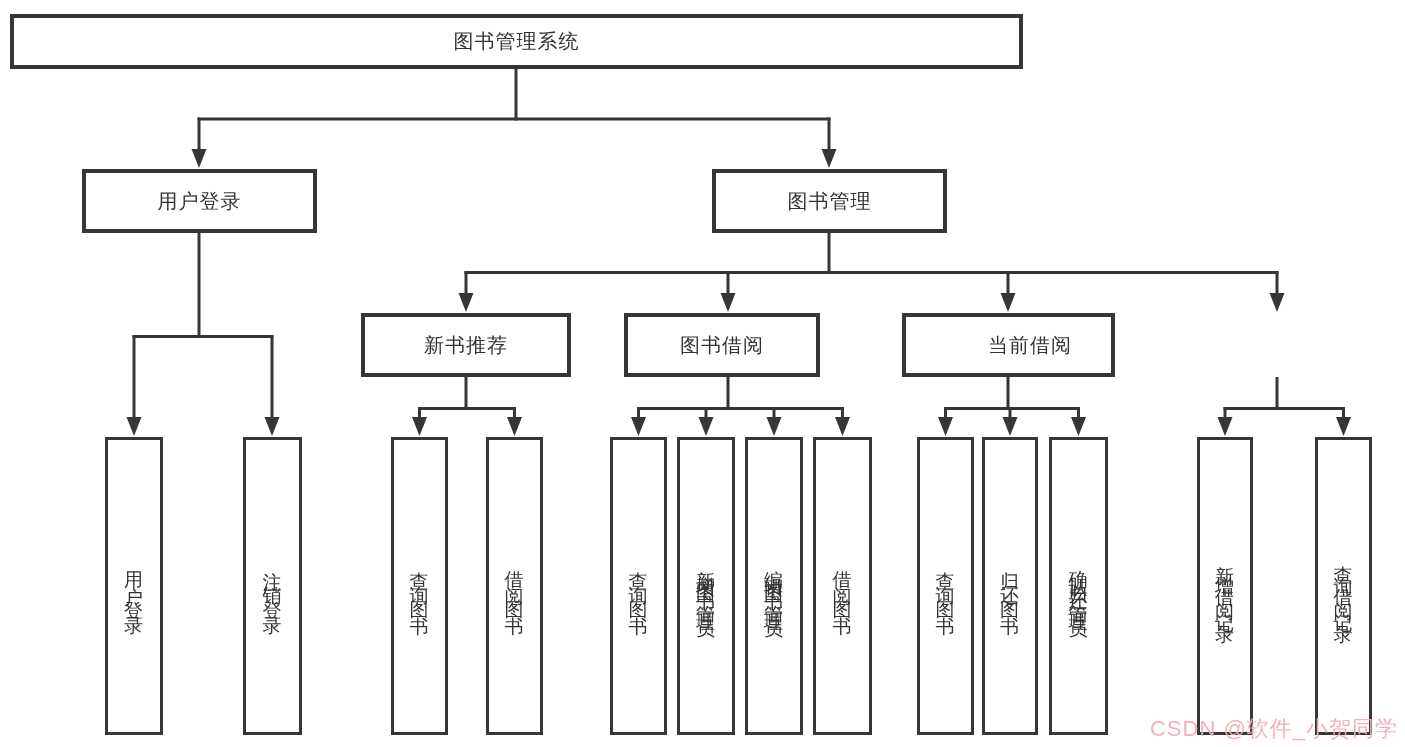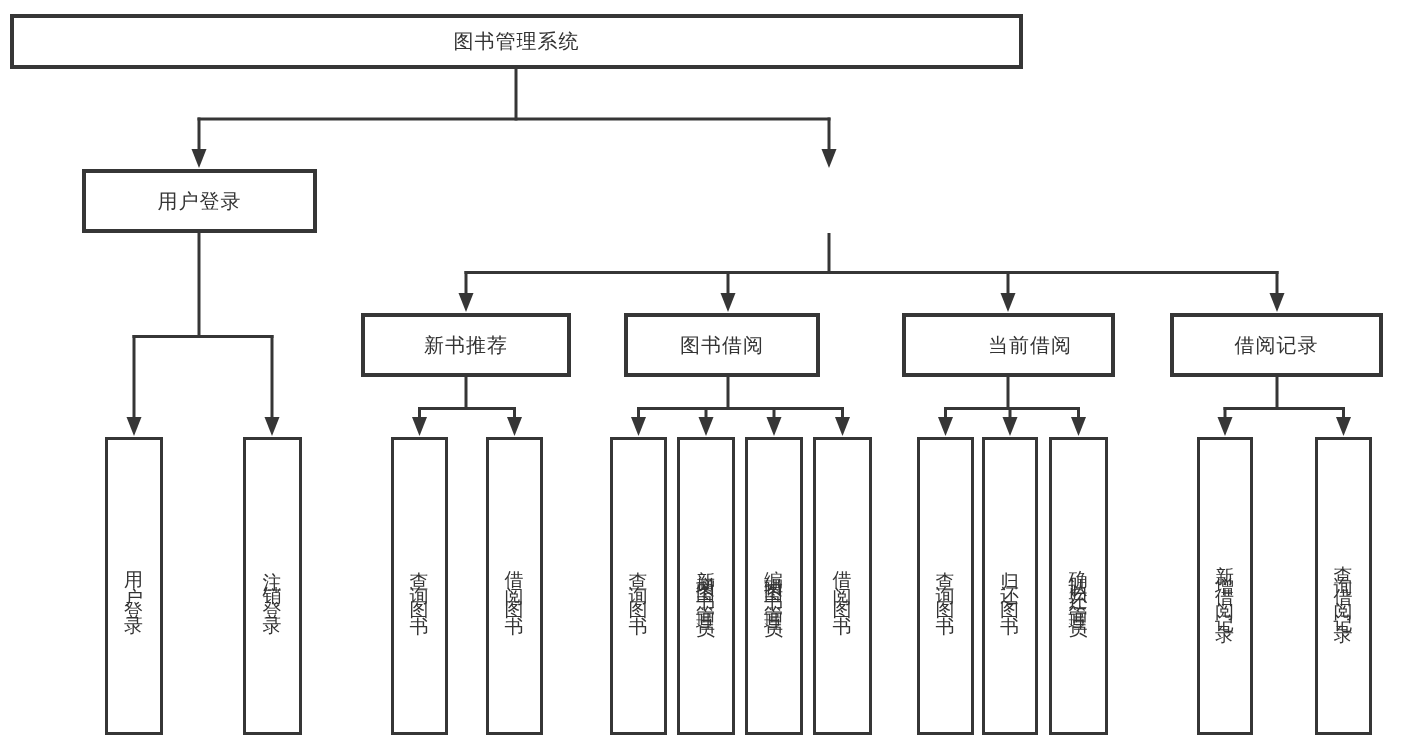--- a/index.html
+++ b/index.html
@@ -130,25 +130,25 @@
       <polygon points="1002.5,417 1017.5,417 1010,436"></polygon>
       <polygon points="1071,417 1086,417 1078.5,436"></polygon>
       <polygon points="1217.5,417 1232.5,417 1225,436"></polygon>
       <polygon points="1336,417 1351,417 1343.5,436"></polygon>
     </g>
   </svg>
 
   <div class="hbox" style="left:10px; top:14px; width:1013px; height:55px;">图书管理系统</div>
 
   <div class="hbox" style="left:82px; top:169px; width:235px; height:64px;">用户登录</div>
+  <div class="hbox" style="left:712px; top:169px; width:235px; height:64px;">图书管理</div>
 
   <div class="hbox" style="left:361px; top:313px; width:210px; height:64px;">新书推荐</div>
   <div class="hbox" style="left:624px; top:313px; width:196px; height:64px;">图书借阅</div>
   <div class="hbox" style="left:902px; top:313px; width:213px; height:64px;padding-left:43px;">当前借阅</div>
-  <div class="hbox" style="left:1170px; top:313px; width:213px; height:64px;">借阅记录</div>
 
   <div class="vbox" style="left:105px; width:58px;">
     <span class="vtext">用户登录</span>
   </div>
   <div class="vbox" style="left:243px; width:59px;">
     <span class="vtext">注销登录</span>
   </div>
 
   <div class="vbox" style="left:391px; width:57px;">
     <span class="vtext">查询图书</span>
@@ -180,14 +180,15 @@
     <span class="vtext">确认归还（管理员）</span>
   </div>
 
   <div class="vbox mid" style="left:1197px; width:56px;">
     <span class="vtext">新增借阅记录</span>
   </div>
   <div class="vbox mid" style="left:1315px; width:57px;">
     <span class="vtext">查询借阅记录</span>
   </div>
 
+  <div class="watermark">CSDN @软件_小贺同学</div>
 
 </div>
 
 </body></html>

